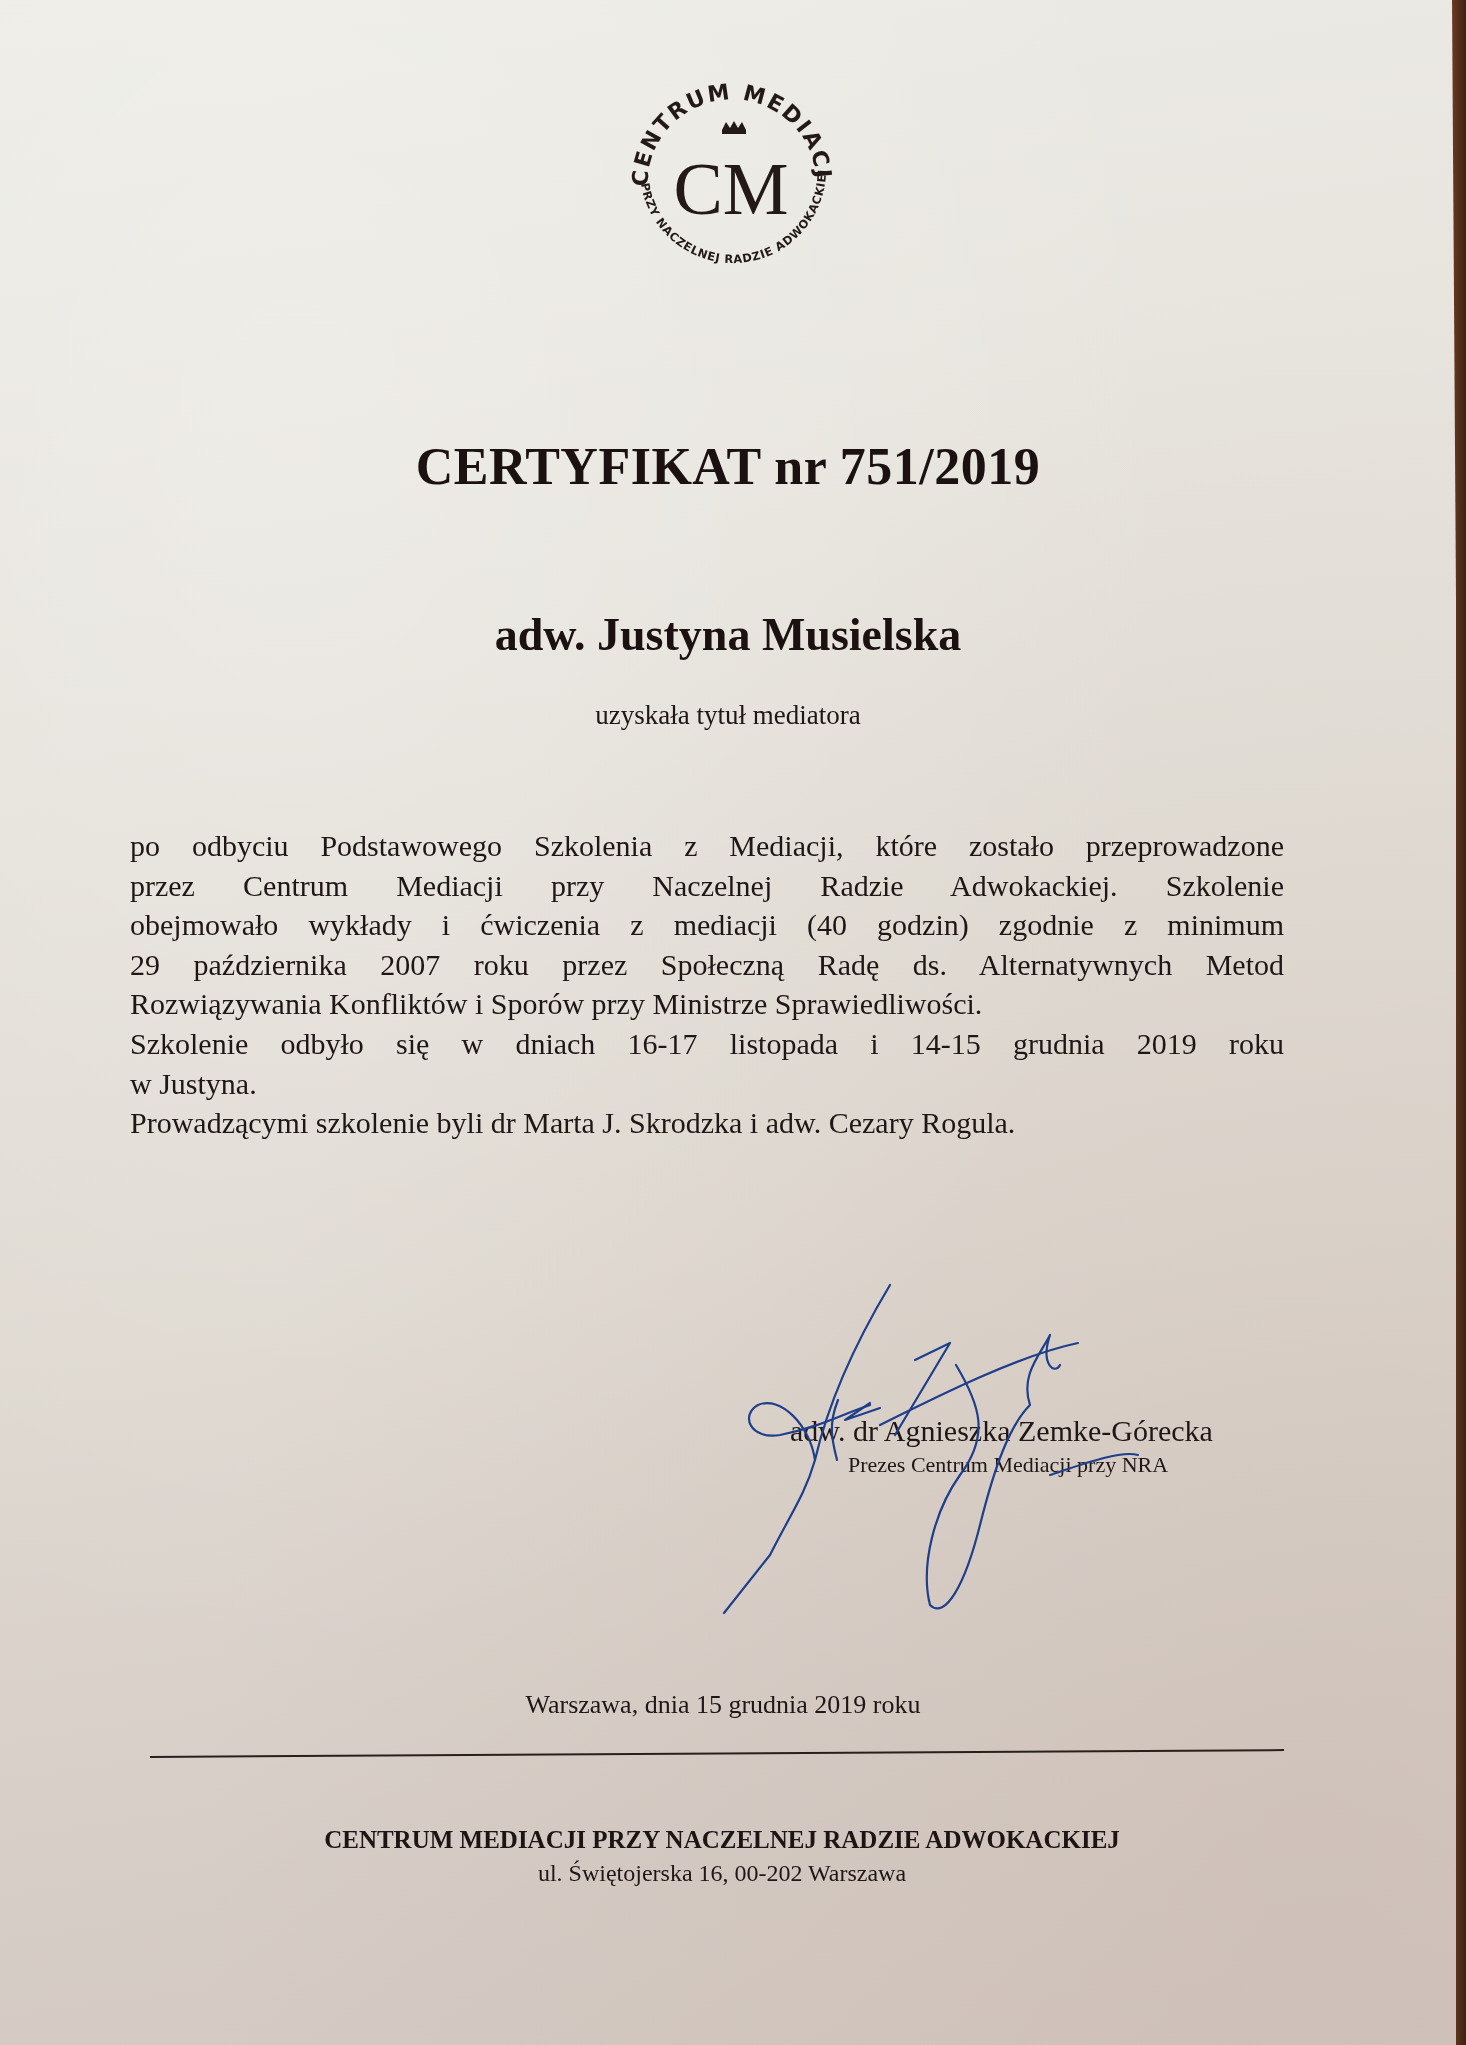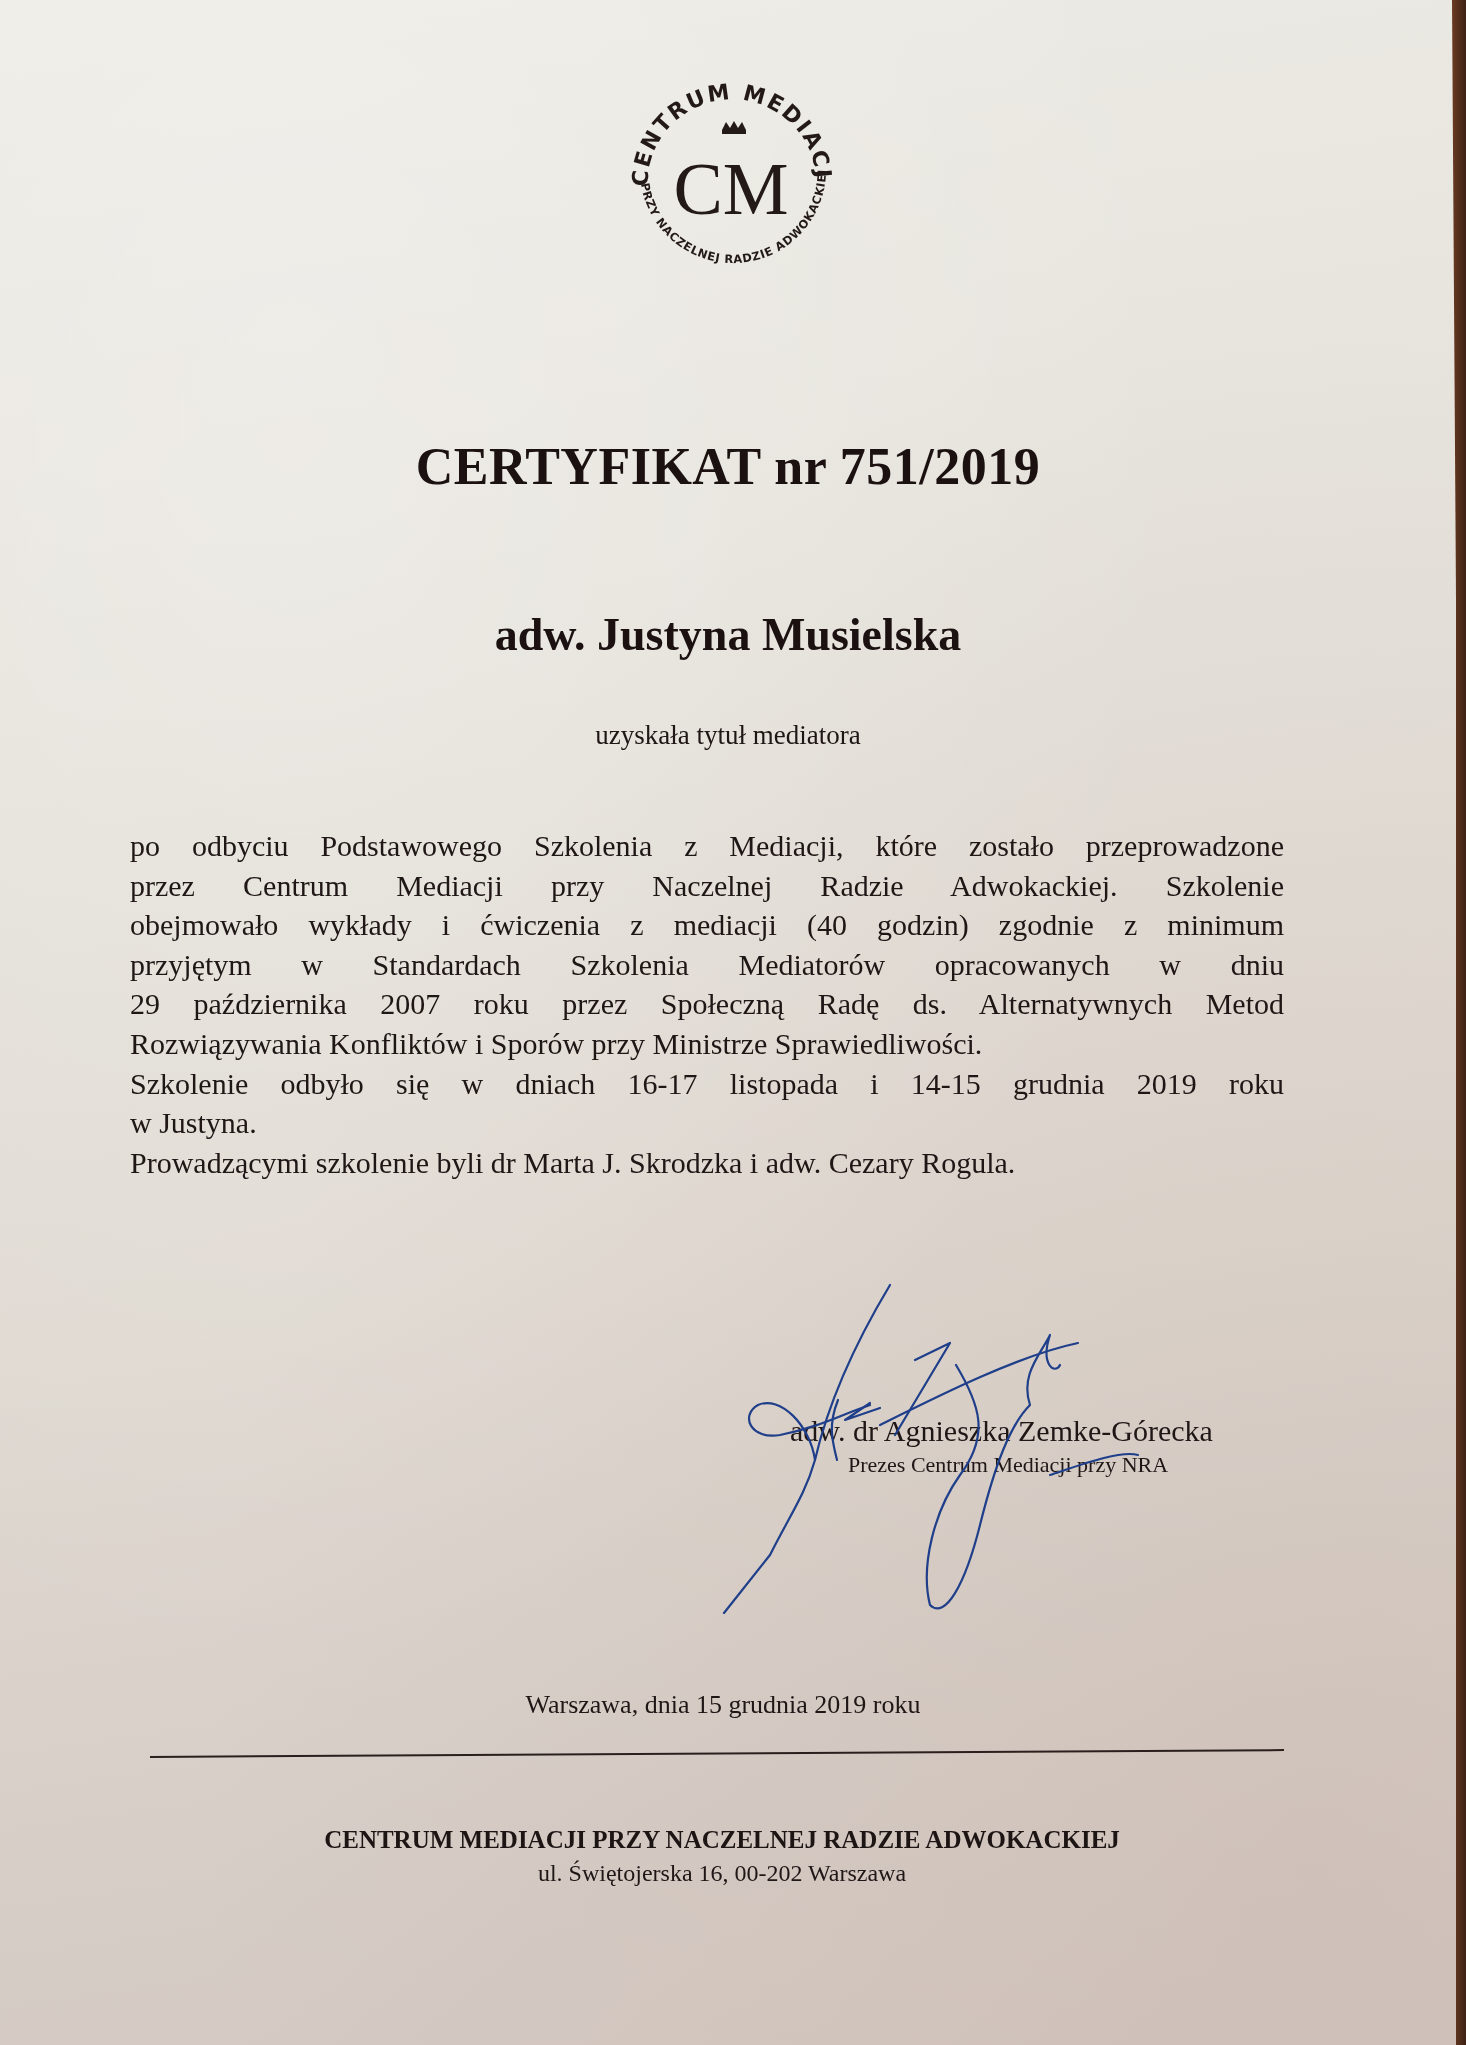--- a/index.html
+++ b/index.html
@@ -73,21 +73,20 @@
       color: #1b1111;
     }
     .subtitle {
       position: absolute;
       left: 0;
       width: 1456px;
       top: 700px;
       text-align: center;
       font-size: 27px;
       color: #1f1616;
-      margin-top: 20px;
     }
 
     .body-text {
       position: absolute;
       left: 130px;
       width: 1154px;
       top: 826px;
       font-size: 30px;
       line-height: 39.6px;
       color: #1f1616;
@@ -200,21 +199,20 @@
 </div>
 
 <div class="title">CERTYFIKAT nr 751/2019</div>
 <div class="name">adw. Justyna Musielska</div>
 <div class="subtitle">uzyskała tytuł mediatora</div>
 
 <div class="body-text">
   <span class="line">po odbyciu Podstawowego Szkolenia z Mediacji, które zostało przeprowadzone</span>
   <span class="line">przez Centrum Mediacji przy Naczelnej Radzie Adwokackiej. Szkolenie</span>
   <span class="line">obejmowało wykłady i ćwiczenia z mediacji (40 godzin) zgodnie z minimum</span>
-  <span class="line">przyjętym w Standardach Szkolenia Mediatorów  opracowanych w dniu</span>
   <span class="line">29 października 2007 roku przez Społeczną Radę ds. Alternatywnych Metod</span>
   <span class="line last">Rozwiązywania Konfliktów i Sporów przy Ministrze Sprawiedliwości.</span>
   <span class="line">Szkolenie odbyło się w dniach 16-17 listopada i 14-15 grudnia 2019 roku</span>
   <span class="line last">w Justyna.</span>
   <span class="line last">Prowadzącymi szkolenie byli dr Marta J. Skrodzka i adw. Cezary Rogula.</span>
 </div>
 
 <div class="signer-name">adw. dr Agnieszka Zemke-Górecka</div>
 <div class="signer-role">Prezes Centrum Mediacji przy NRA</div>
 

